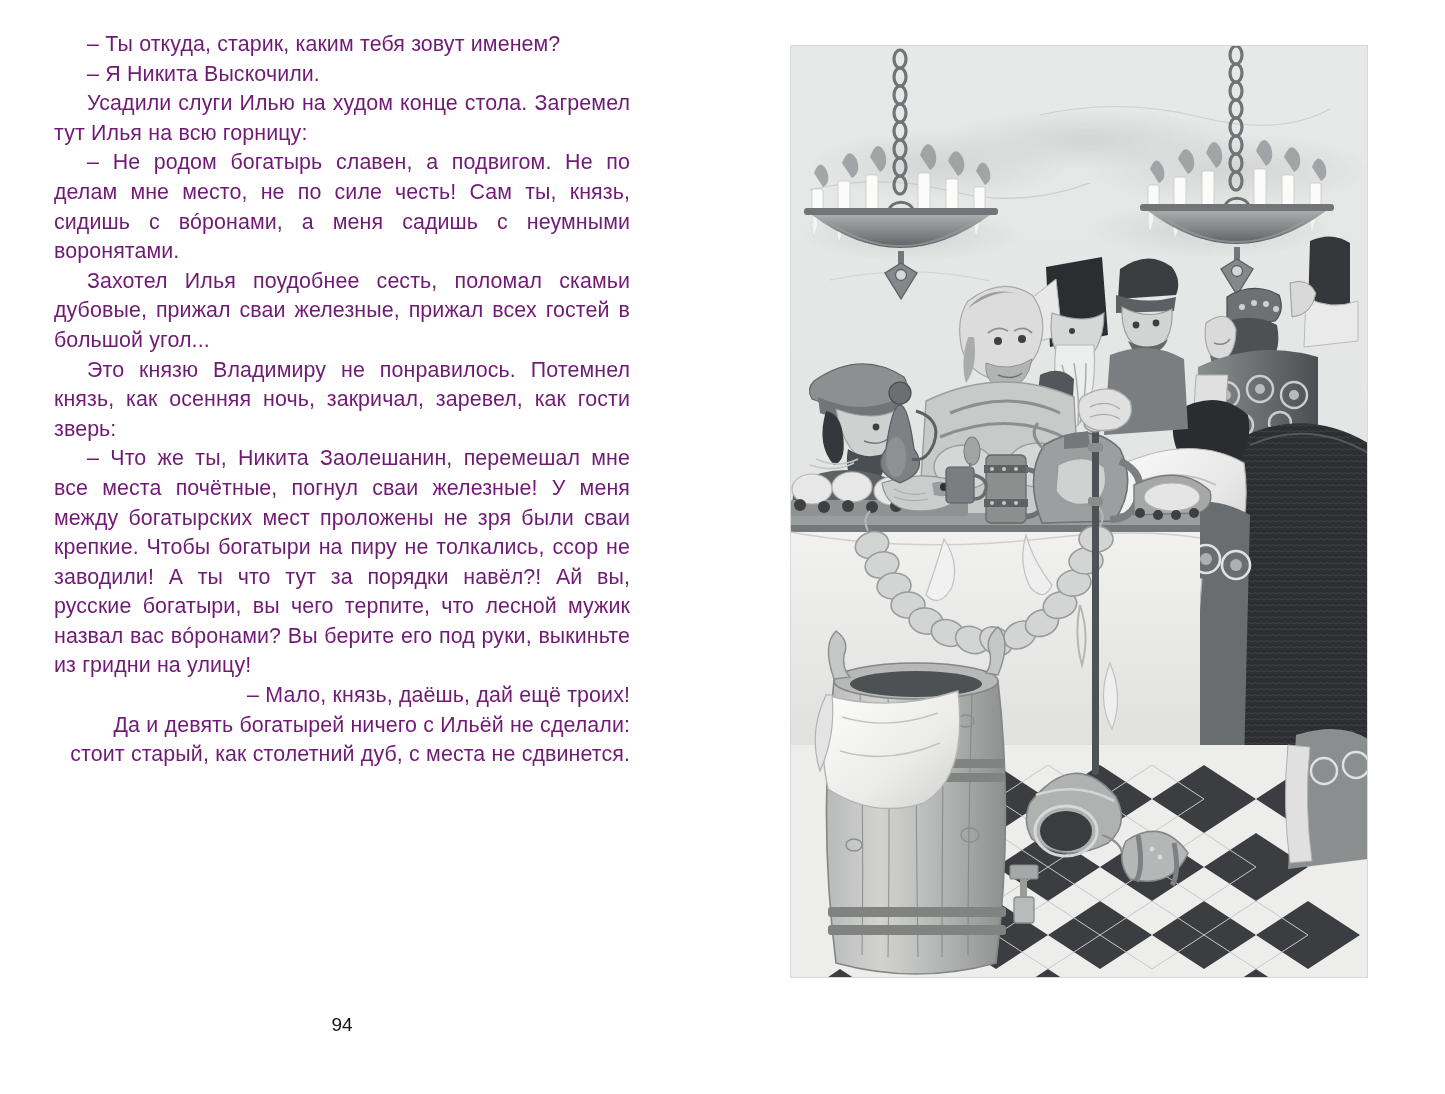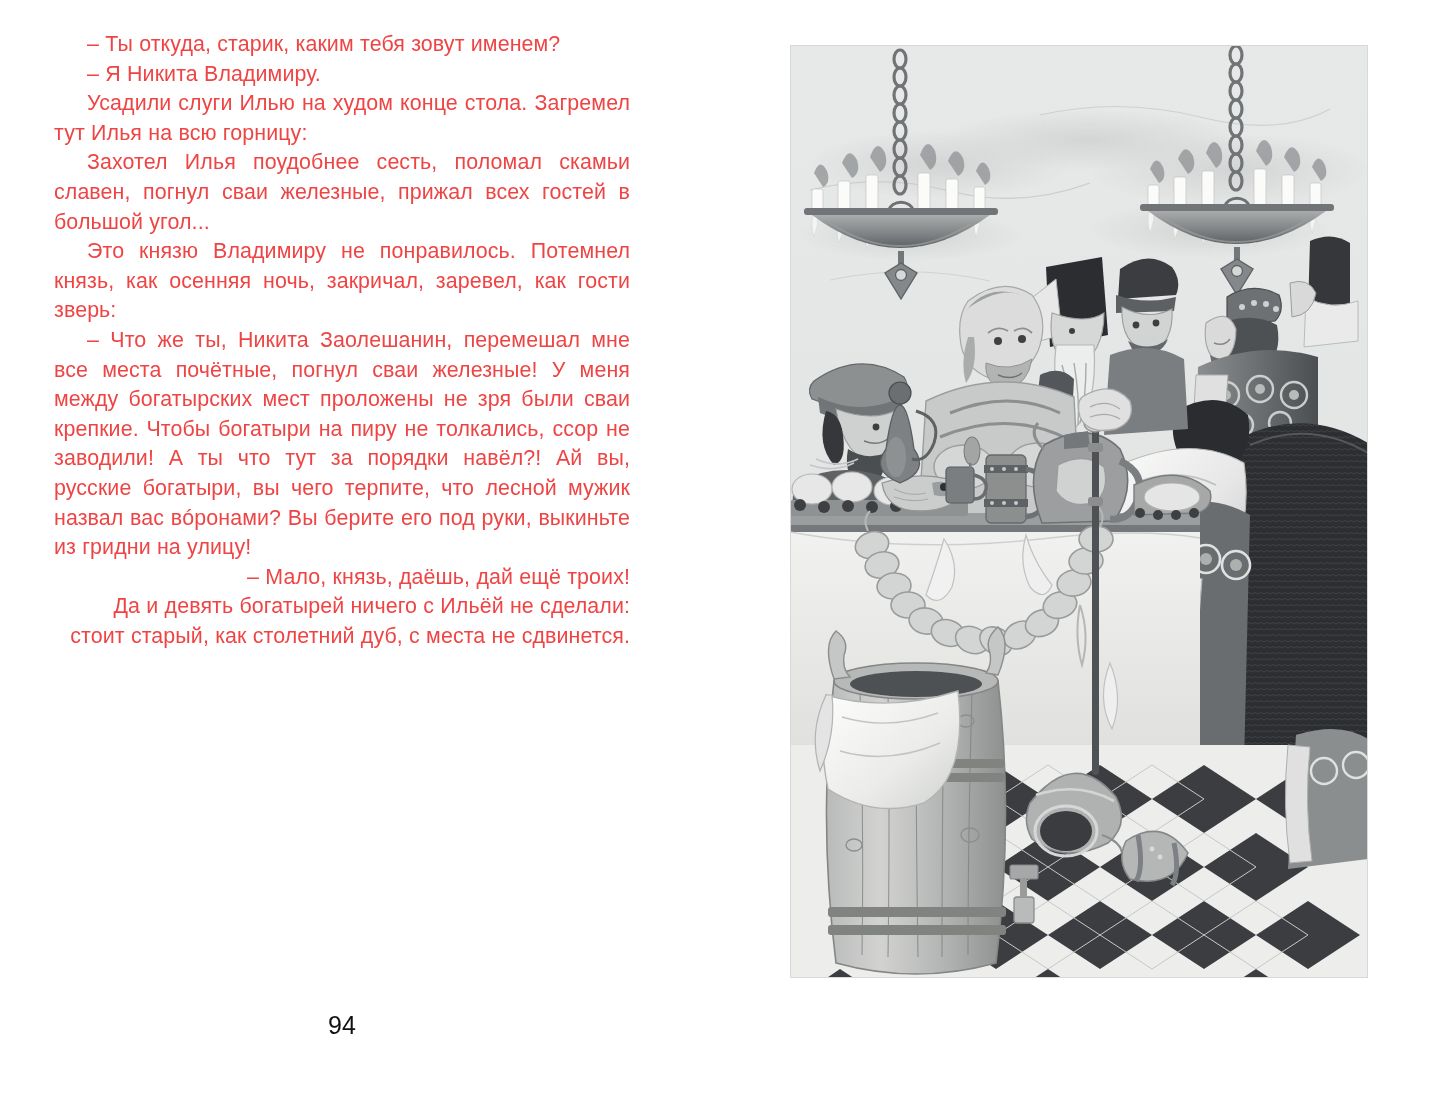--- a/index.html
+++ b/index.html
@@ -25,38 +25,38 @@
   .text-column {
     position: absolute;
     left: 54px;
     top: 30px;
     width: 576px;
   }
   .para {
     margin: 0;
     font-size: 21.4px;
     line-height: 29.6px;
-    color: #ef4444;
+    color: #701a75;
     text-align: justify;
     text-indent: 33px;
     hyphens: manual;
     -webkit-hyphens: manual;
     letter-spacing: 0.1px;
     word-spacing: 0.2px;
   }
   .para.last-loose {
     text-align: right;
   }
   .page-number {
     position: absolute;
     left: 54px;
     top: 1011px;
     width: 576px;
     text-align: center;
-    font-size: 25px;
+    font-size: 19px;
     line-height: 28px;
     color: #111111;
   }
 
   
   .illus-page {
     position: absolute;
     left: 722px; top: 0;
     width: 723px; height: 1094px;
   }
@@ -70,23 +70,24 @@
     overflow: hidden;
   }
   .illustration svg { display: block; }
 </style>
 </head>
 <body>
 
 <div class="text-page">
   <div class="text-column">
     <p class="para">– Ты откуда, старик, каким тебя зовут именем?</p>
-    <p class="para">– Я Никита Владимиру.</p>
+    <p class="para">– Я Никита Выскочили.</p>
     <p class="para">Усадили слуги Илью на худом конце стола. Загремел тут Илья на всю горницу:</p>
-    <p class="para">Захотел Илья поудобнее сесть, поломал скамьи славен, погнул сваи железные, прижал всех гостей в большой угол...</p>
+    <p class="para">– Не родом богатырь славен, а подвигом. Не по делам мне место, не по силе честь! Сам ты, князь, сидишь с вóронами, а меня садишь с неумными воронятами.</p>
+    <p class="para">Захотел Илья поудобнее сесть, поломал скамьи дубовые, прижал сваи железные, прижал всех гостей в большой угол...</p>
     <p class="para">Это князю Владимиру не понравилось. Потемнел князь, как осенняя ночь, закричал, заревел, как гости зверь:</p>
     <p class="para">– Что же ты, Никита Заолешанин, перемешал мне все места почётные, погнул сваи железные! У меня между богатырских мест проложены не зря были сваи крепкие. Чтобы богатыри на пиру не толкались, ссор не заводили! А ты что тут за порядки навёл?! Ай вы, русские богатыри, вы чего терпите, что лесной мужик назвал вас вóронами? Вы берите его под руки, выкиньте из гридни на улицу!</p>
     <p class="para last-loose">– Мало, князь, даёшь, дай ещё троих!</p>
     <p class="para last-loose">Да и девять богатырей ничего с Ильёй не сделали: стоит старый, как столетний дуб, с места не сдвинется.</p>
   </div>
   <div class="page-number">94</div>
 </div>
 
 <div class="illus-page">
   <div class="illustration">

